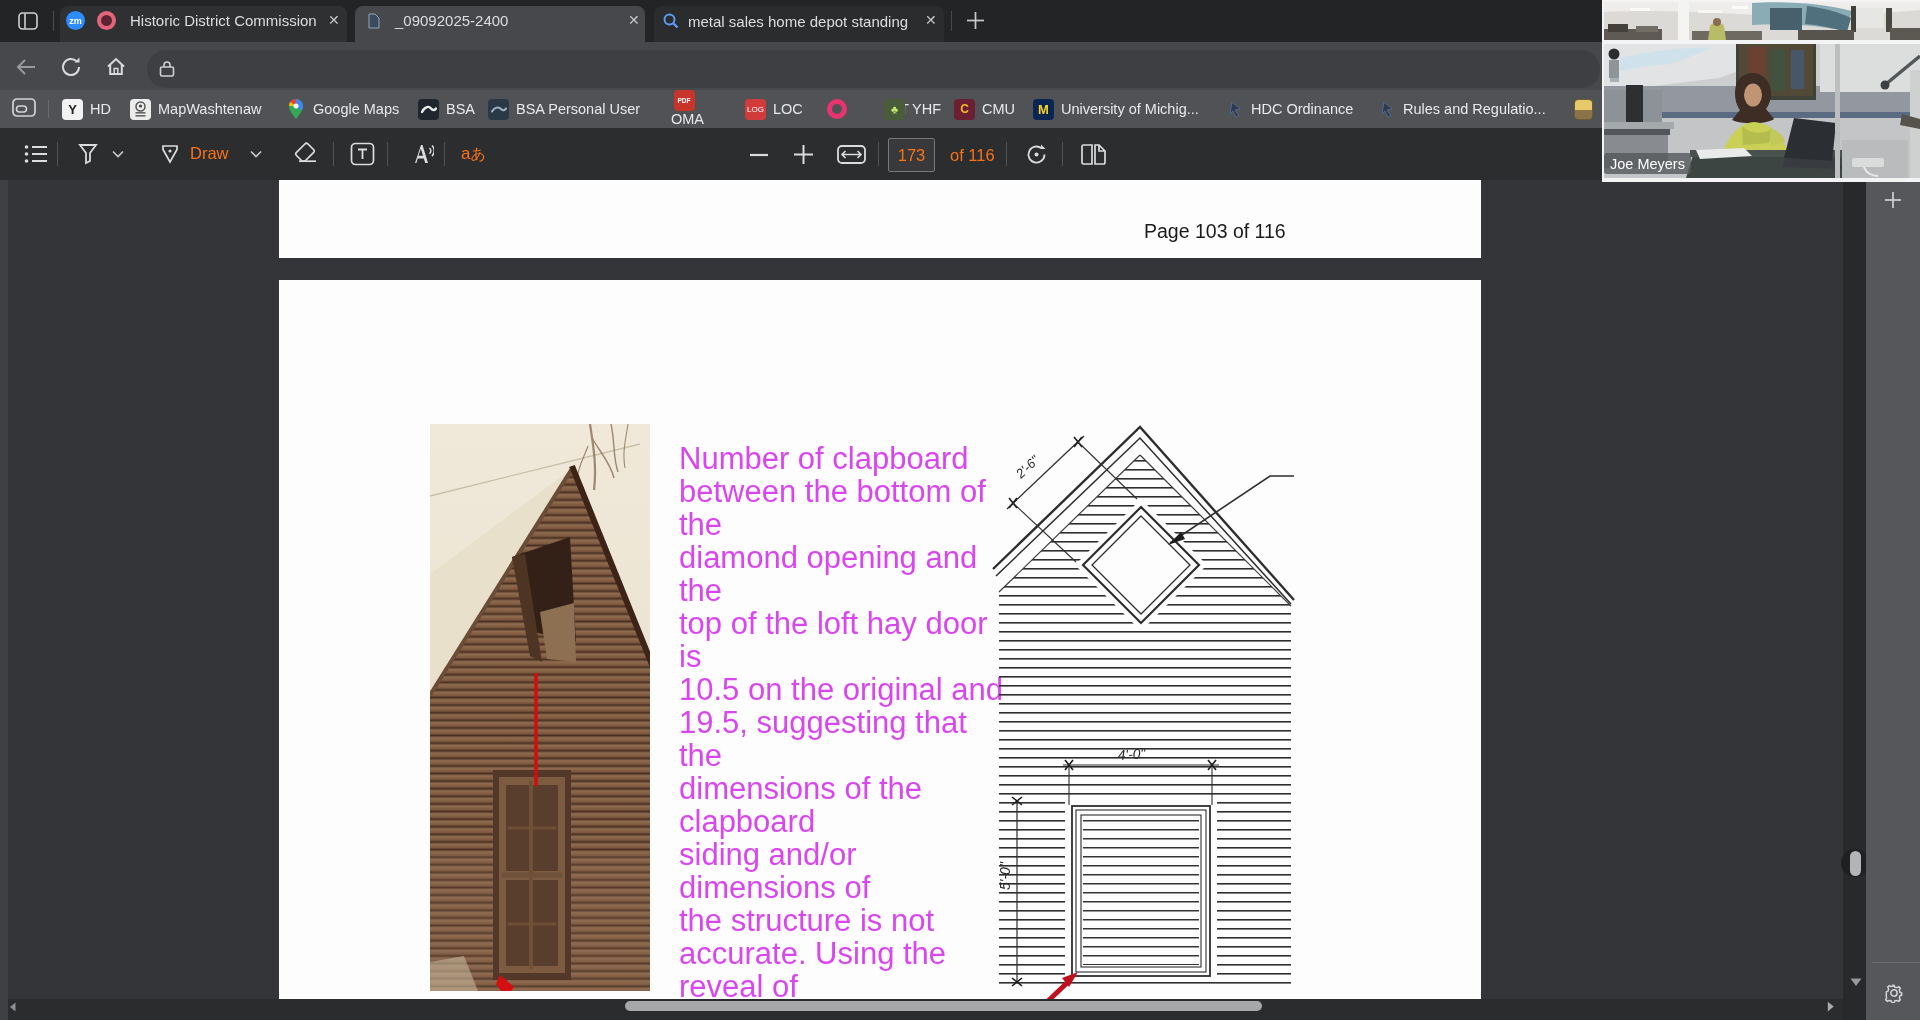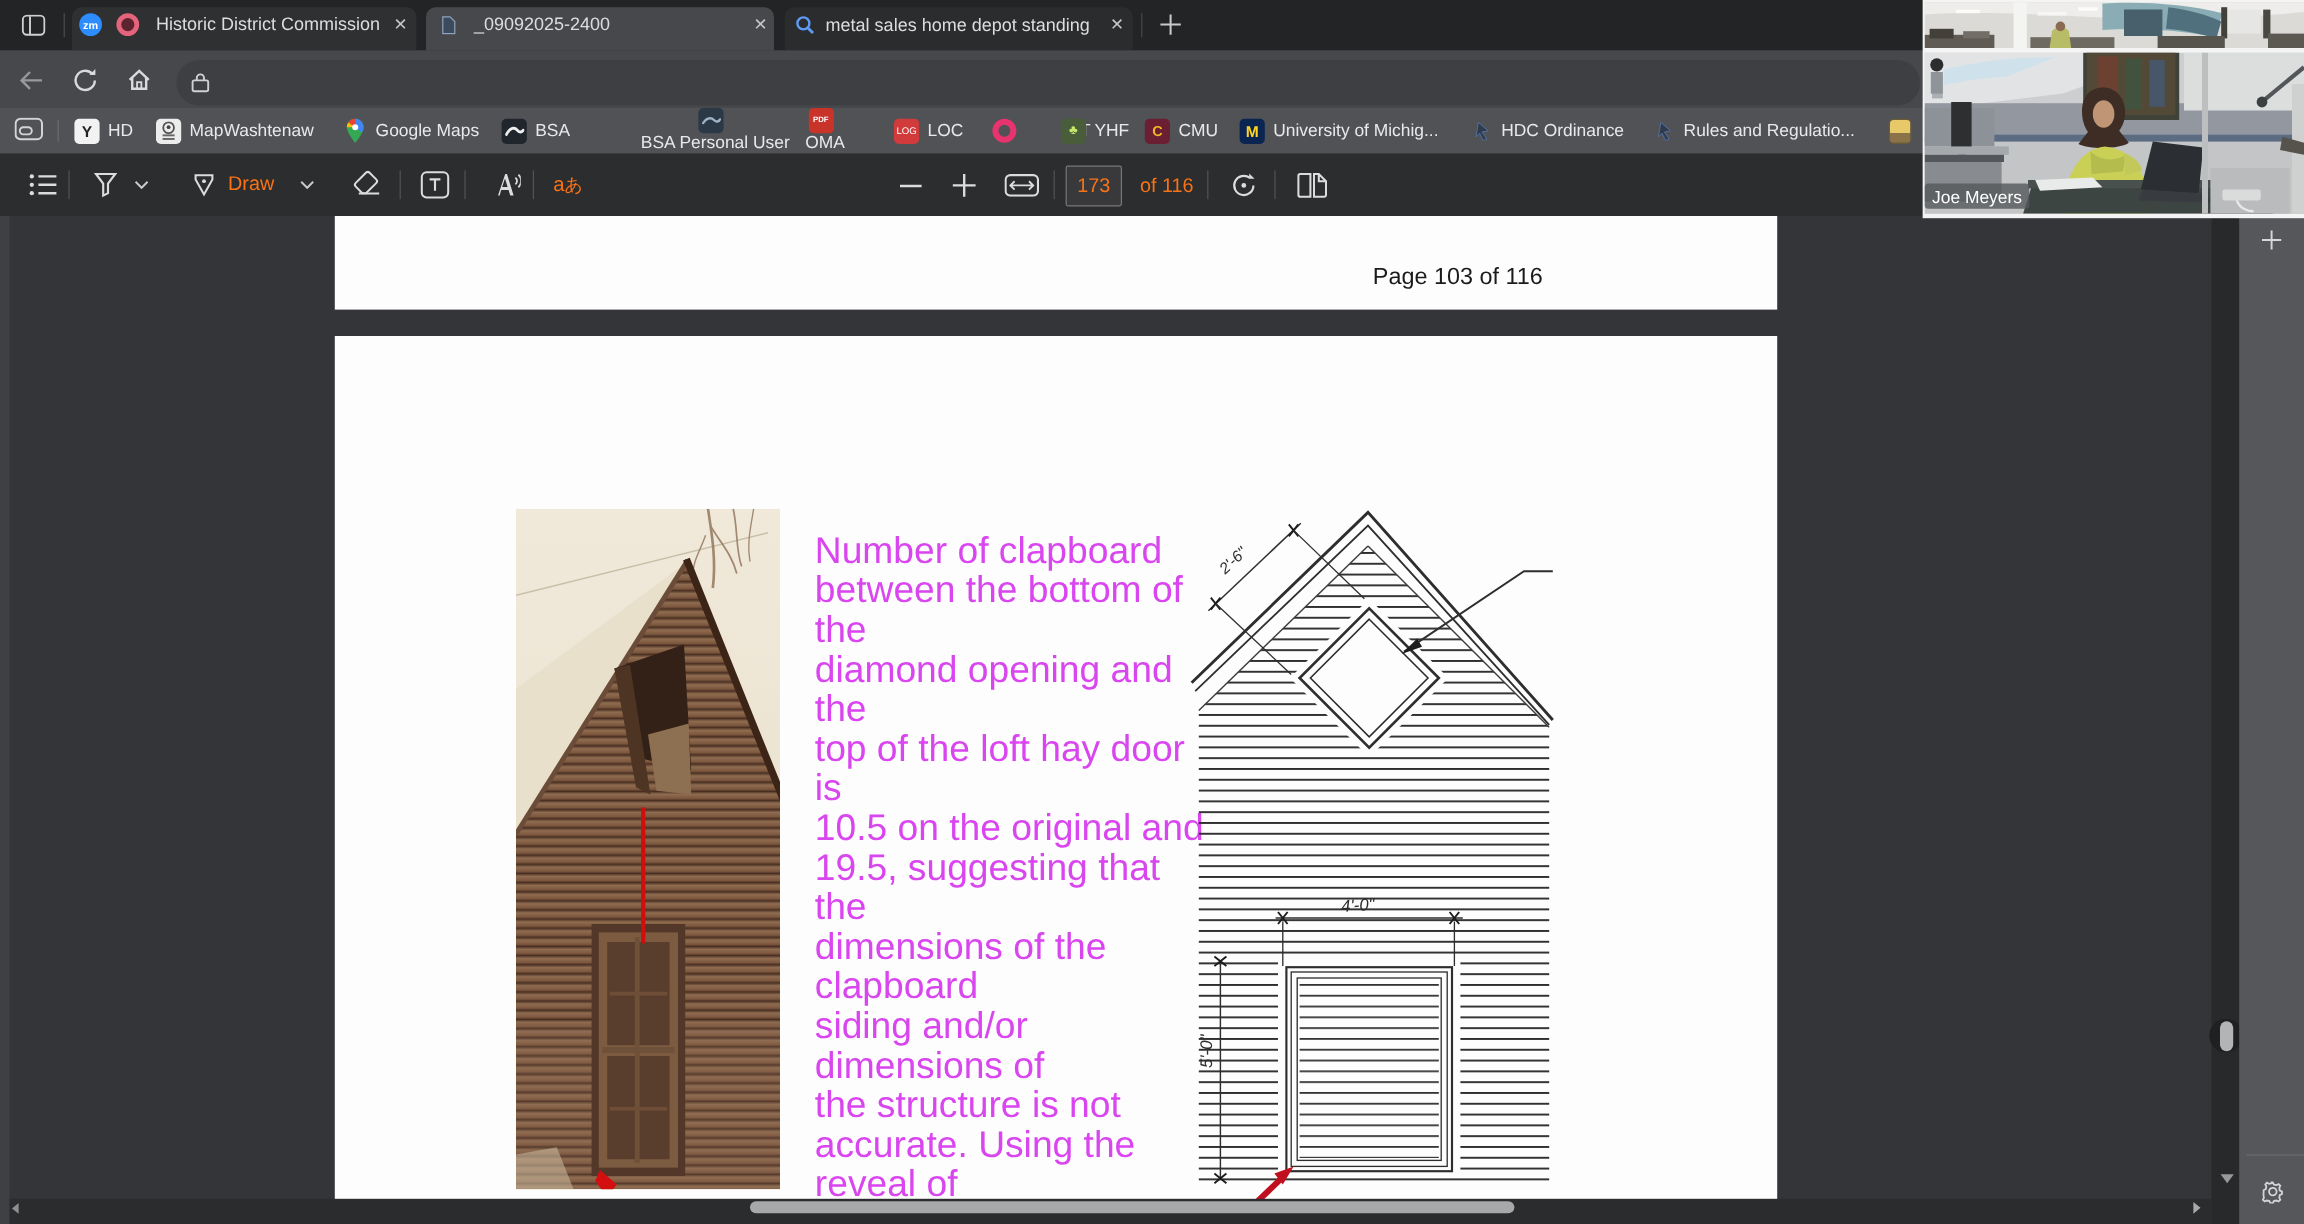--- a/index.html
+++ b/index.html
@@ -103,21 +103,21 @@
         <span class="lbl">Google Maps</span>
       </div>
     <div class="bm" style="left:418px;">
         <div class="fav" style="background:#20262e;">
           <svg width="16" height="9" viewBox="0 0 16 9">
             <path d="M1 7C4 1 8 1 10 3.5 12 6 14 5 15 3.5" fill="none" stroke="#eee" stroke-width="2.4" stroke-linecap="round"></path>
           </svg>
         </div>
         <span class="lbl">BSA</span>
       </div>
-    <div class="bm" style="left:527px;flex-direction:column;">
+    <div class="bm" style="left:488px;">
         <div class="fav" style="background:#2b3947;">
           <svg width="16" height="9" viewBox="0 0 16 9">
             <path d="M1 6.5C4 1.5 8 2 10 4s4 1.5 5-.5" fill="none" stroke="#9fb4c7" stroke-width="2" stroke-linecap="round"></path>
           </svg>
         </div>
         <span class="lbl">BSA Personal User</span>
       </div>
     <div class="bm" style="left:664px;flex-direction:column;">
         <div class="fav" style="background:#c9342a;color:#fff;">
           <span style="font-size:6.5px;letter-spacing:0;">PDF</span>

